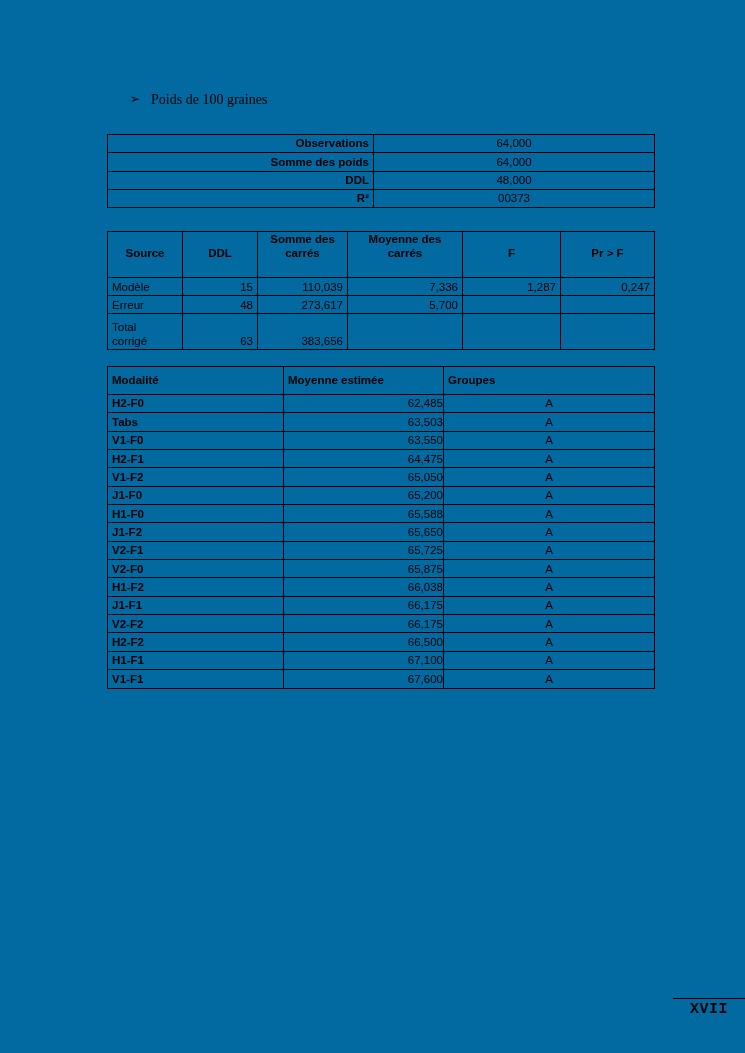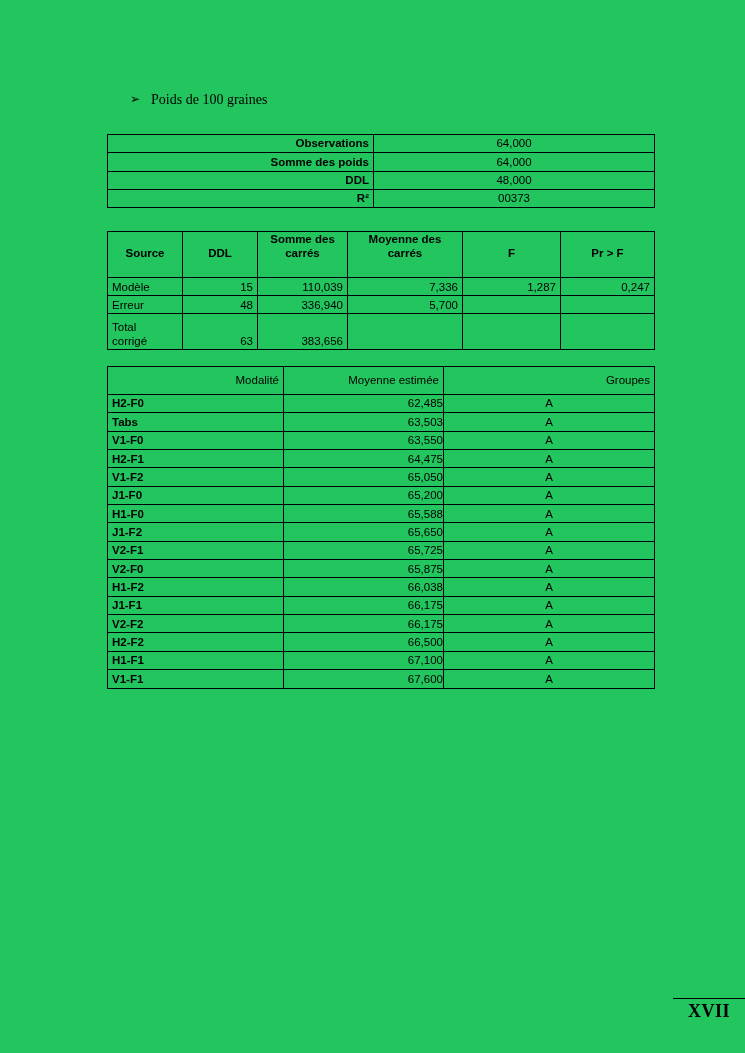--- a/index.html
+++ b/index.html
@@ -1,21 +1,21 @@
 <!DOCTYPE html>
 <html><head>
 <meta charset="utf-8">
 <style>
   * { box-sizing: border-box; }
   html, body { margin: 0; padding: 0; background: #ffffff; }
   .page {
     position: relative;
     width: 745px;
     height: 1053px;
-    background: #22c55e;
+    background: #0369a1;
     color: #000000;
     overflow: hidden;
   }
   .heading {
     position: absolute;
     left: 130px;
     top: 92px;
     font-family: "Liberation Serif", serif;
     font-size: 14px;
     white-space: nowrap;
@@ -49,37 +49,37 @@
   .t1 .val { text-align: center; }
   
   .t2 { top: 231px; width: 547px; }
   .t2 th { height: 36px; vertical-align: bottom; text-align: center; font-weight: bold; padding-bottom: 16px; }
   .t2 td { height: 18.3px; vertical-align: bottom; padding-bottom: 1px; }
   .t2 .tall td { height: 36px; }
   .t2 .src { font-weight: normal; text-align: left; }
   .t2 .num { text-align: right; }
   
   .t3 { top: 366px; width: 547px; }
-  .t3 th { height: 28px; text-align: right; font-weight: normal; }
+  .t3 th { height: 28px; text-align: left; font-weight: bold; }
   .t3 td { height: 18.35px; }
   .t3 .mod { font-weight: bold; text-align: left; }
   .t3 .num { text-align: right; padding-right: 0; }
   .t3 .grp { text-align: center; }
   
   .footer {
     position: absolute;
     left: 673px;
     top: 998px;
     width: 72px;
     border-top: 1px solid #000000;
     padding-top: 2px;
     text-align: center;
-    font-family: Liberation Serif, serif;
+    font-family: Liberation Mono, monospace;
     font-weight: bold;
-    font-size: 18px;
+    font-size: 15px;
     letter-spacing: 0.5px;
   }
 </style>
 </head>
 <body>
 
 <div class="page">
 
   <div class="heading">
     <span class="bullet">➢</span><span>Poids de 100 graines</span>
@@ -134,21 +134,21 @@
         <td class="src">Modèle</td>
         <td class="num">15</td>
         <td class="num">110,039</td>
         <td class="num">7,336</td>
         <td class="num">1,287</td>
         <td class="num">0,247</td>
       </tr>
       <tr>
         <td class="src">Erreur</td>
         <td class="num">48</td>
-        <td class="num">336,940</td>
+        <td class="num">273,617</td>
         <td class="num">5,700</td>
         <td class="num"></td>
         <td class="num"></td>
       </tr>
       <tr class="tall">
         <td class="src">Total
 corrigé</td>
         <td class="num">63</td>
         <td class="num">383,656</td>
         <td class="num"></td>

